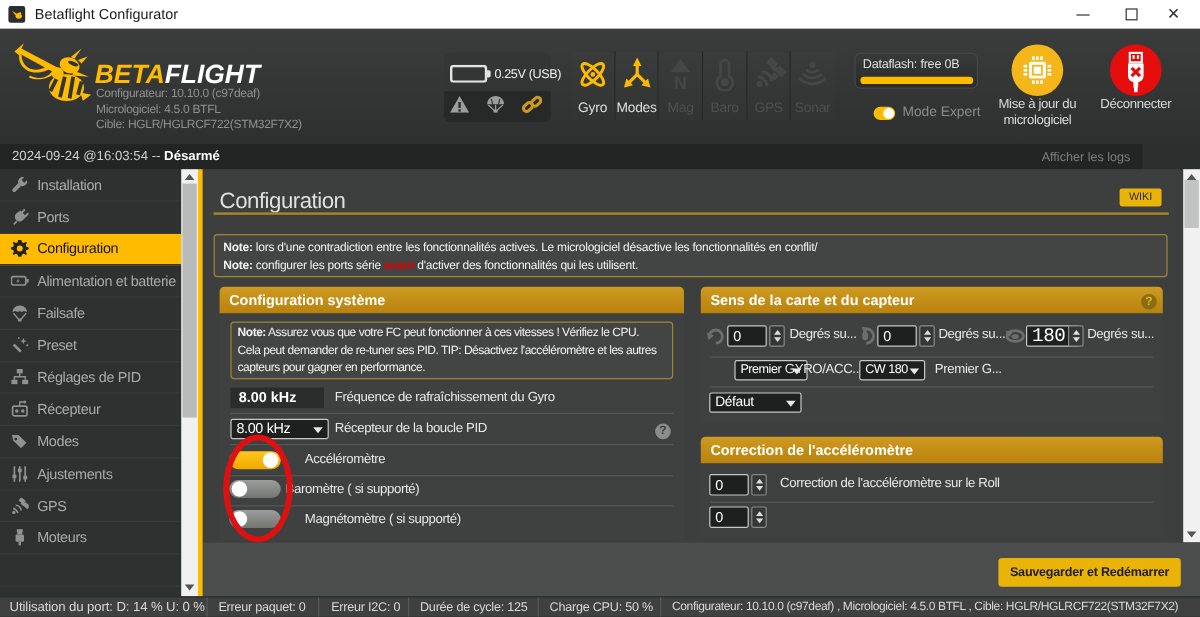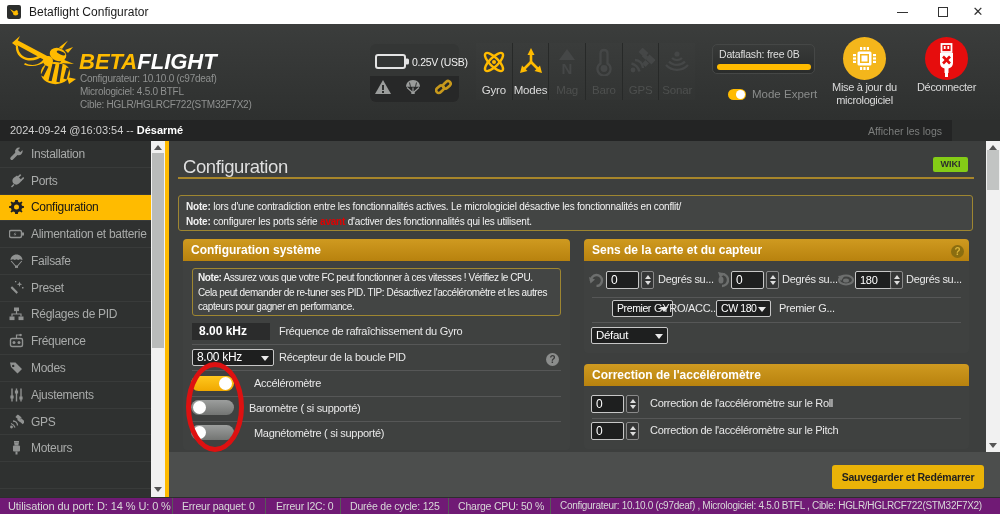--- a/index.html
+++ b/index.html
@@ -62,21 +62,21 @@
 
 .sscroll { left:151px; top:141px; width:14px; height:356px; background:#f1f1f1; }
 .sthumb { left:152px; top:153px; width:12px; height:195px; background:#b9bbba; }
 .tri-up { width:0; height:0; border-left:4px solid transparent; border-right:4px solid transparent; border-bottom:5px solid #555; }
 .tri-down { width:0; height:0; border-left:4px solid transparent; border-right:4px solid transparent; border-top:5px solid #555; }
 .yellowstrip { left:165px; top:141px; width:4px; height:356px; background:#ffbb00; }
 
 
 .content { left:169px; top:141px; width:831px; height:311px; background:#3d3f3e; }
 .h1 { left:183px; top:156px; font-size:18.5px; letter-spacing:-0.4px; color:#dfdfdf; }
-.wiki { left:933px; top:157px; width:35px; height:15px; background:#84cc16; border-radius:2px; color:#2d2d2d; font-size:9px; font-weight:bold; text-align:center; line-height:15px; }
+.wiki { left:933px; top:157px; width:35px; height:15px; background:#eab308; border-radius:2px; color:#2d2d2d; font-size:9px; font-weight:normal; text-align:center; line-height:15px; }
 .goldhr { left:178px; top:177px; width:796px; height:2px; background:#a8862a; }
 
 .notebox { border:1px solid #9e8631; border-radius:3px; background:#434544; color:#f2f2f2; font-size:10px; letter-spacing:-0.2px; line-height:15px; }
 .note1 { left:178px; top:195px; width:795px; height:36px; padding:3px 7px; }
 .red { color:#e10000; font-weight:bold; }
 
 .panel { background:#3f4140; border-radius:4px; }
 .phead { position:absolute; left:0; top:0; right:0; height:22px; background:linear-gradient(#cf9a20,#b8820e); border-radius:4px 4px 0 0; color:#fff; font-weight:bold; font-size:12px; line-height:22px; padding-left:8px; }
 .lpanel { left:183px; top:239px; width:387px; height:211px; }
 .rpanel1 { left:584px; top:239px; width:385px; height:114px; }
@@ -106,21 +106,21 @@
 
 
 .cscroll { left:986px; top:141px; width:14px; height:311px; background:#f1f1f1; }
 .cthumb { left:987px; top:150px; width:12px; height:40px; background:#c2c4c3; }
 
 
 .savebar { left:169px; top:452px; width:831px; height:45px; background:#4c4e4d; }
 .savebtn { left:832px; top:465px; width:152px; height:24px; background:#eab308; border-radius:3px; color:#1f1f1f; font-size:10.5px; letter-spacing:-0.2px; font-weight:bold; text-align:center; line-height:24px; white-space:nowrap; }
 
 
-.statusbar { left:0; top:497px; width:1000px; height:17px; background:#701a75; border-top:1px solid #2c2e2d; font-size:10.5px; letter-spacing:-0.2px; color:#d8d8d8; }
+.statusbar { left:0; top:497px; width:1000px; height:17px; background:#404040; border-top:1px solid #2c2e2d; font-size:10.5px; letter-spacing:-0.2px; color:#d8d8d8; }
 .statusbar .seg { position:absolute; top:2px; white-space:nowrap; }
 .statusbar .vsep { position:absolute; top:0; width:1px; height:16px; background:#575958; }
 </style>
 </head>
 <body>
 <div class="app">
 
   <div class="abs titlebar">
     <div class="abs appicon">
       <svg width="14" height="14" viewBox="0 0 14 14">
@@ -370,21 +370,21 @@
       <div class="mtext">Réglages de PID</div>
     </div>
     <div class="mitem">
       <svg width="15" height="15" viewBox="0 0 15 15">
           <rect x="1.5" y="5" width="12" height="8" rx="1.5" fill="none" stroke="#909291" stroke-width="1.4"></rect>
           <circle cx="5" cy="9" r="1.5" fill="#909291"></circle>
           <circle cx="10" cy="9" r="1.5" fill="#909291"></circle>
           <path d="M7.5,5 L7.5,1.5 L11,1.5" stroke="#909291" stroke-width="1.2" fill="none"></path>
           <circle cx="11.6" cy="1.5" r="1.2" fill="#909291"></circle>
         </svg>
-      <div class="mtext">Fréquence</div>
+      <div class="mtext">Récepteur</div>
     </div>
     <div class="mitem">
       <svg width="15" height="15" viewBox="0 0 15 15">
           <g fill="#909291">
             <path d="M1,2 L6.5,2 L13,8.5 L8.5,13 L2,6.5 L1,2 Z M4.2,4.2 A1.2,1.2 0 1 0 4.2,6.6 A1.2,1.2 0 1 0 4.2,4.2 Z" fill-rule="evenodd"></path>
           </g>
         </svg>
       <div class="mtext">Modes</div>
     </div>
     <div class="mitem">
@@ -459,21 +459,21 @@
 
   <div class="abs toggle on" style="left:191px; top:376px;">
       <div class="knob"></div>
     </div>
   <div class="abs flabel" style="left:254px; top:377px;">Accéléromètre</div>
   <div class="abs sep" style="left:192px; top:396px; width:369px;"></div>
 
   <div class="abs toggle off" style="left:191px; top:400px;">
       <div class="knob"></div>
     </div>
-  <div class="abs flabel" style="left:249px; top:402px;">Baromètre ( si supporté)</div>
+  <div class="abs flabel" style="left:238px; top:402px;">Baromètre ( si supporté)</div>
   <div class="abs sep" style="left:192px; top:421px; width:369px;"></div>
 
   <div class="abs toggle off" style="left:191px; top:425px;">
       <div class="knob"></div>
     </div>
   <div class="abs flabel" style="left:254px; top:427px;">Magnétomètre ( si supporté)</div>
 
   <div class="abs panel rpanel1">
       <div class="phead">Sens de la carte et du capteur</div>
     </div>
@@ -500,21 +500,21 @@
       <i class="u"></i>
       <i class="d"></i>
     </div>
   <div class="abs flabel" style="left:782px; top:273px;">Degrés su...</div>
 
   <svg class="abs" style="left:838px; top:274px;" width="16" height="12" viewBox="0 0 16 12">
       <ellipse cx="8" cy="6" rx="7" ry="4.5" fill="none" stroke="#6d6f6e" stroke-width="2.2"></ellipse>
       <path d="M0,2 L7,1 L3,7 Z" fill="#6d6f6e"></path>
       <ellipse cx="8" cy="6.5" rx="3" ry="2" fill="#6d6f6e"></ellipse>
     </svg>
-  <div class="abs fld" style="left:855px; top:271px; width:45px; height:18px; line-height:16px; font-size:11px;">180</div>
+  <div class="abs fld" style="left:855px; top:271px; width:45px; height:18px; line-height:16px; font-size:16px;font-family:Liberation Mono, monospace;">180</div>
   <div class="abs spin" style="left:890px; top:271px; width:13px; height:18px;">
       <i class="u"></i>
       <i class="d"></i>
     </div>
   <div class="abs flabel" style="left:906px; top:273px;">Degrés su...</div>
 
   <div class="abs sep" style="left:592px; top:297px; width:369px;"></div>
 
   <div class="abs fld" style="left:612px; top:300px; width:61px; height:17px; line-height:15px; font-size:10.5px; letter-spacing:-0.4px;">Premier<span class="chev"></span></div>
   <div class="abs flabel" style="left:654px; top:302px;">GYRO/ACC...</div>
@@ -535,21 +535,20 @@
       <i class="u"></i>
       <i class="d"></i>
     </div>
   <div class="abs flabel" style="left:650px; top:397px;">Correction de l'accéléromètre sur le Roll</div>
   <div class="abs sep" style="left:592px; top:418px; width:369px;"></div>
   <div class="abs fld" style="left:591px; top:422px; width:33px; height:18px; line-height:16px; font-size:12px;">0</div>
   <div class="abs spin" style="left:626px; top:422px; width:13px; height:18px;">
       <i class="u"></i>
       <i class="d"></i>
     </div>
-  <div class="abs flabel" style="left:650px; top:424px;">Correction de l'accéléromètre sur le Pitch</div>
 
   <div class="abs redellipse"></div>
 
   <div class="abs cscroll"></div>
   <div class="abs tri-up" style="left:988.5px; top:145px;"></div>
   <div class="abs cthumb"></div>
   <div class="abs tri-down" style="left:988.5px; top:443px;"></div>
 
   <div class="abs savebar"></div>
   <div class="abs savebtn">Sauvegarder et Redémarrer</div>

